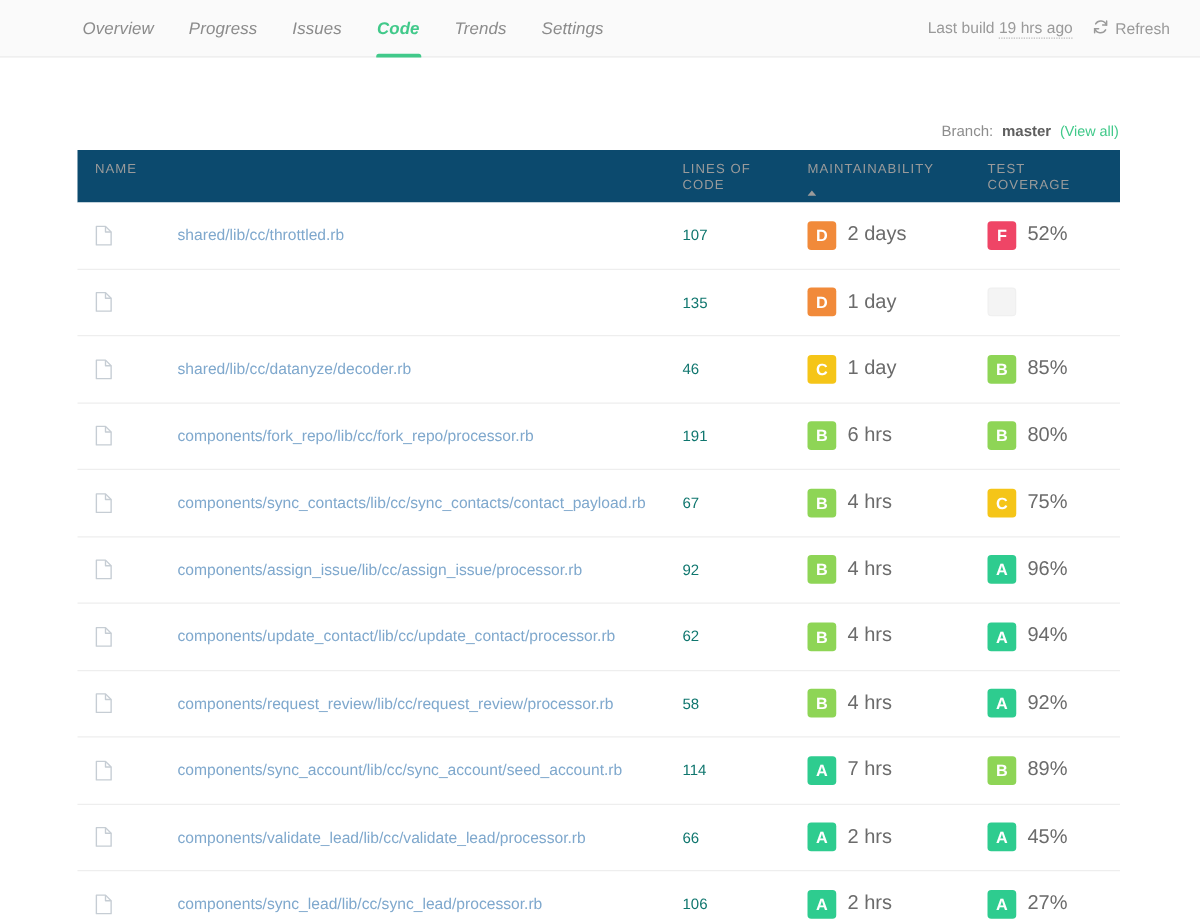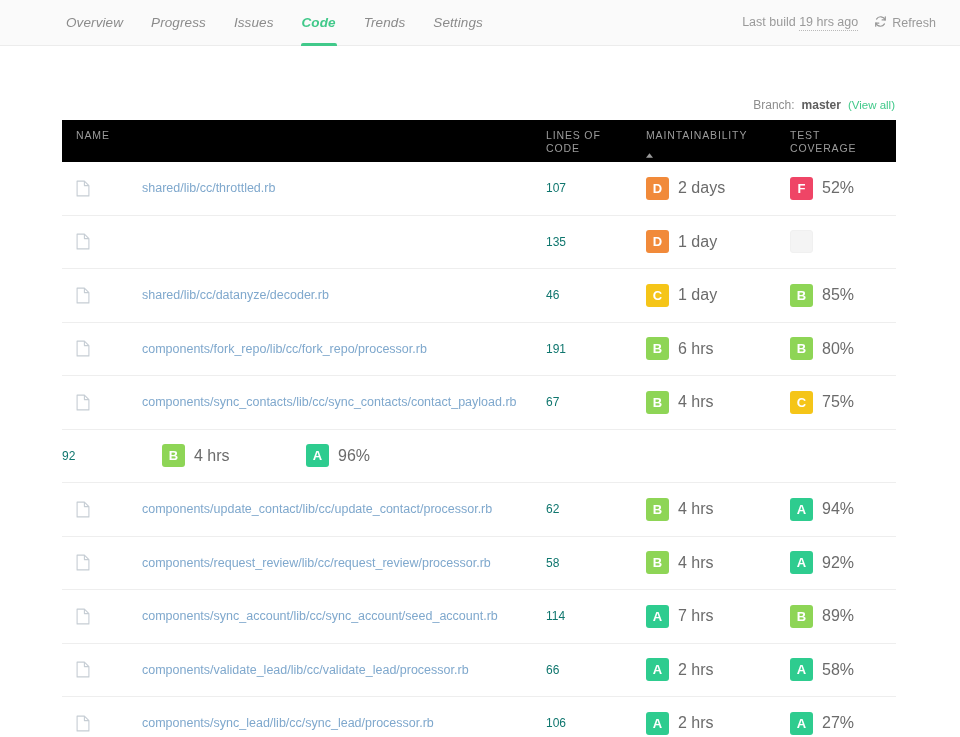--- a/index.html
+++ b/index.html
@@ -108,21 +108,21 @@
     padding-bottom: 8px;
   }
   .branch-line .branch-name { font-weight: bold; color: #5e5e5e; }
   .branch-line .view-all { color: #41c98a; cursor: pointer; font-size: 11.5px; }
 
   
   .table { width: 834px; }
 
   .thead {
     display: flex;
-    background: #000000;
+    background: #0c4a6e;
     height: 42px;
     align-items: flex-start;
     padding-top: 9px;
   }
 
   .th {
     font-size: 10.5px;
     letter-spacing: 0.85px;
     color: #9b9b9b;
     text-transform: uppercase;
@@ -364,20 +364,29 @@
             <div class="cell-metric cell-maint">
               <span class="badge" style="background: rgb(142, 213, 86);">B</span>
               <span class="metric-text">4 hrs</span>
             </div>
             <div class="cell-metric cell-cov">
               <span class="badge" style="background: rgb(245, 197, 24);">C</span>
               <span class="metric-text">75%</span>
             </div>
           </div>
           <div class="row">
+            <div class="cell-name">
+              <span>
+                <svg class="file-icon" width="14" height="17" viewBox="0 0 14 17" fill="none" stroke="#c6cdd4" stroke-width="1.1" stroke-linejoin="round">
+                  <path d="M1.1 1.1h7.3l4.5 4.5v10.3H1.1z" fill="#ffffff"></path>
+                  <path d="M8.4 1.1v4.5h4.5"></path>
+                </svg>
+              </span>
+              <span class="file-link">components/assign_issue/lib/cc/assign_issue/processor.rb</span>
+            </div>
             <div class="cell-loc">92</div>
             <div class="cell-metric cell-maint">
               <span class="badge" style="background: rgb(142, 213, 86);">B</span>
               <span class="metric-text">4 hrs</span>
             </div>
             <div class="cell-metric cell-cov">
               <span class="badge" style="background: rgb(46, 204, 143);">A</span>
               <span class="metric-text">96%</span>
             </div>
           </div>
@@ -451,21 +460,21 @@
               </span>
               <span class="file-link">components/validate_lead/lib/cc/validate_lead/processor.rb</span>
             </div>
             <div class="cell-loc">66</div>
             <div class="cell-metric cell-maint">
               <span class="badge" style="background: rgb(46, 204, 143);">A</span>
               <span class="metric-text">2 hrs</span>
             </div>
             <div class="cell-metric cell-cov">
               <span class="badge" style="background: rgb(46, 204, 143);">A</span>
-              <span class="metric-text">58%</span>
+              <span class="metric-text">45%</span>
             </div>
           </div>
           <div class="row">
             <div class="cell-name">
               <span>
                 <svg class="file-icon" width="14" height="17" viewBox="0 0 14 17" fill="none" stroke="#c6cdd4" stroke-width="1.1" stroke-linejoin="round">
                   <path d="M1.1 1.1h7.3l4.5 4.5v10.3H1.1z" fill="#ffffff"></path>
                   <path d="M8.4 1.1v4.5h4.5"></path>
                 </svg>
               </span>

